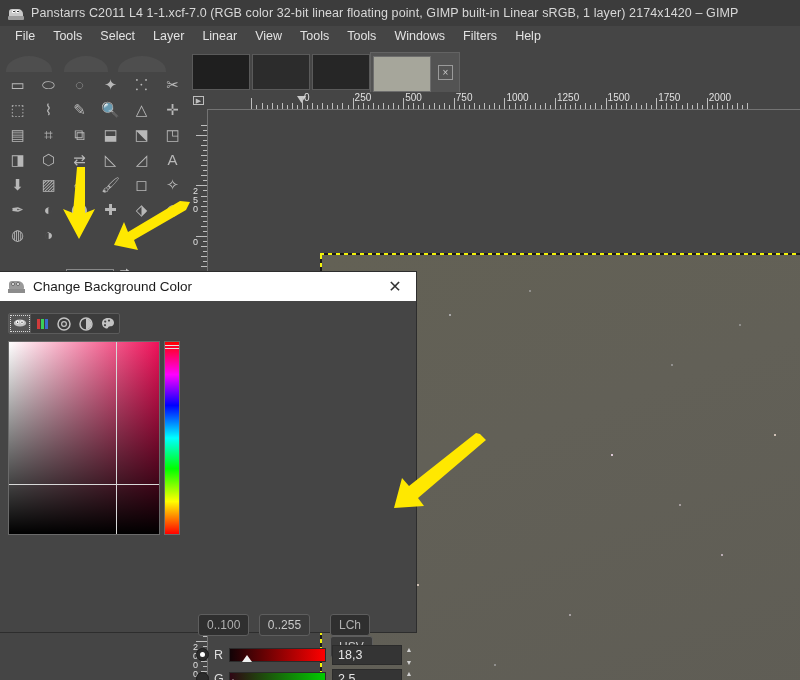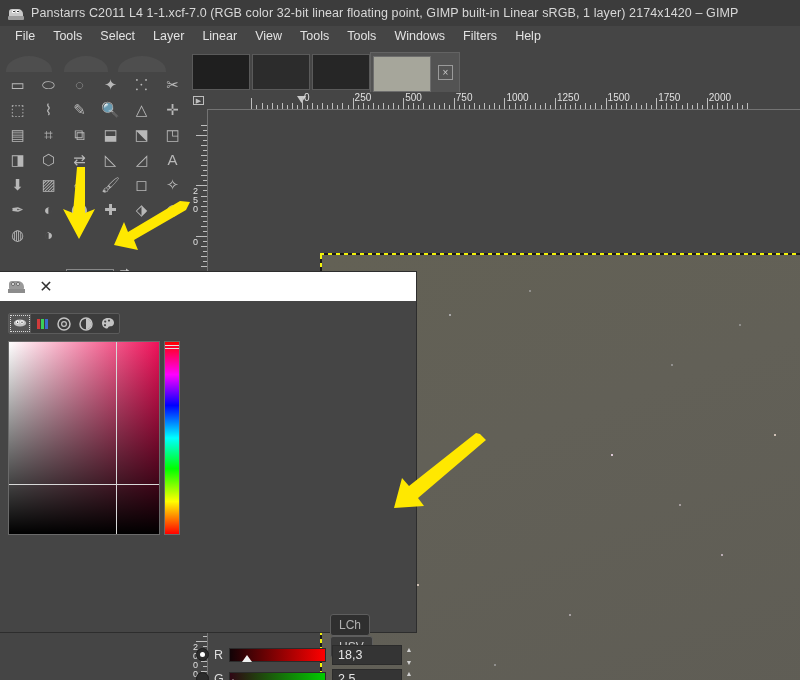--- a/index.html
+++ b/index.html
@@ -504,20 +504,21 @@
 
   <div class="dialog">
 
     <div class="dlg-title">
       <span class="wilber2">
         <span class="head"></span>
           <span class="e1"></span>
           <span class="e2"></span>
           <span class="bd"></span>
       </span>
+      <span class="t">Change Background Color</span>
       <span class="dlg-close">✕</span>
     </div>
 
     <div class="dlg-body">
 
       <div class="pick-tabs">
         <div class="pick-tab sel">
           <svg width="14" height="12" viewBox="0 0 14 12">
               <ellipse cx="7" cy="5" rx="6.2" ry="3.6" fill="#c3c3c3"></ellipse>
               <circle cx="4.6" cy="4" r="1.7" fill="#fff"></circle>
@@ -556,20 +557,24 @@
       </div>
 
       <div class="sv-area">
         <div class="sv-ch-h"></div>
         <div class="sv-ch-v"></div>
       </div>
       <div class="hue-strip">
         <div class="hue-mk"></div>
       </div>
 
+      <div class="range-btns">
+        <span class="rbtn on">0..100</span>
+        <span class="rbtn">0..255</span>
+      </div>
       <div class="model-btns">
         <span class="rbtn on">LCh</span>
         <span class="rbtn">HSV</span>
       </div>
 
       <div class="sliders" id="sliders">
           <div class="srow">
             <div class="radio on">
               <i></i>
             </div>

